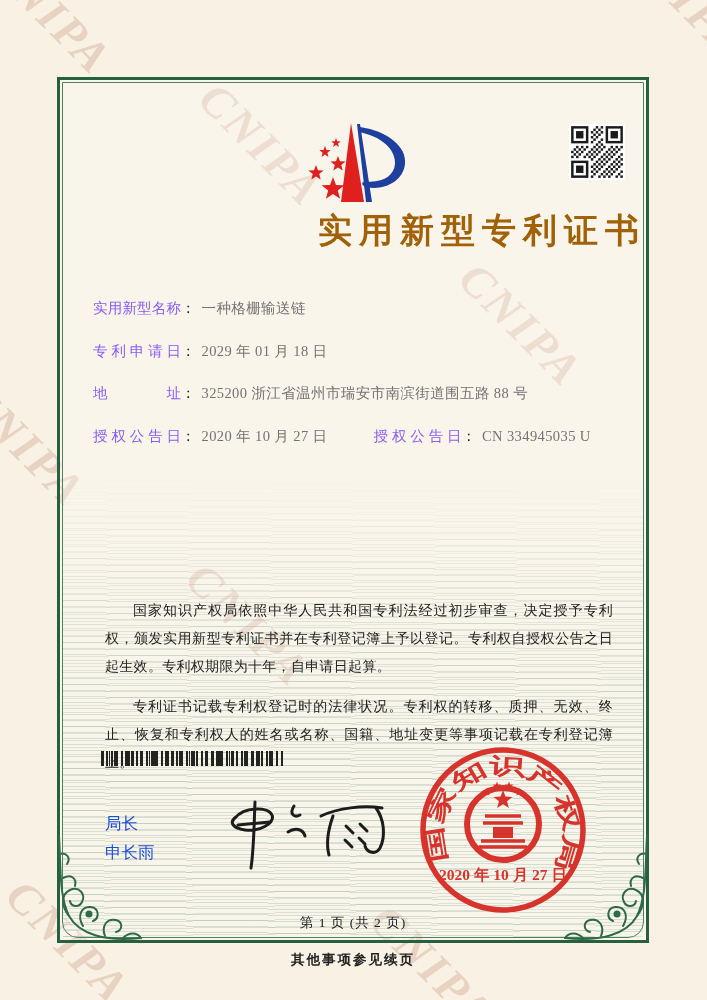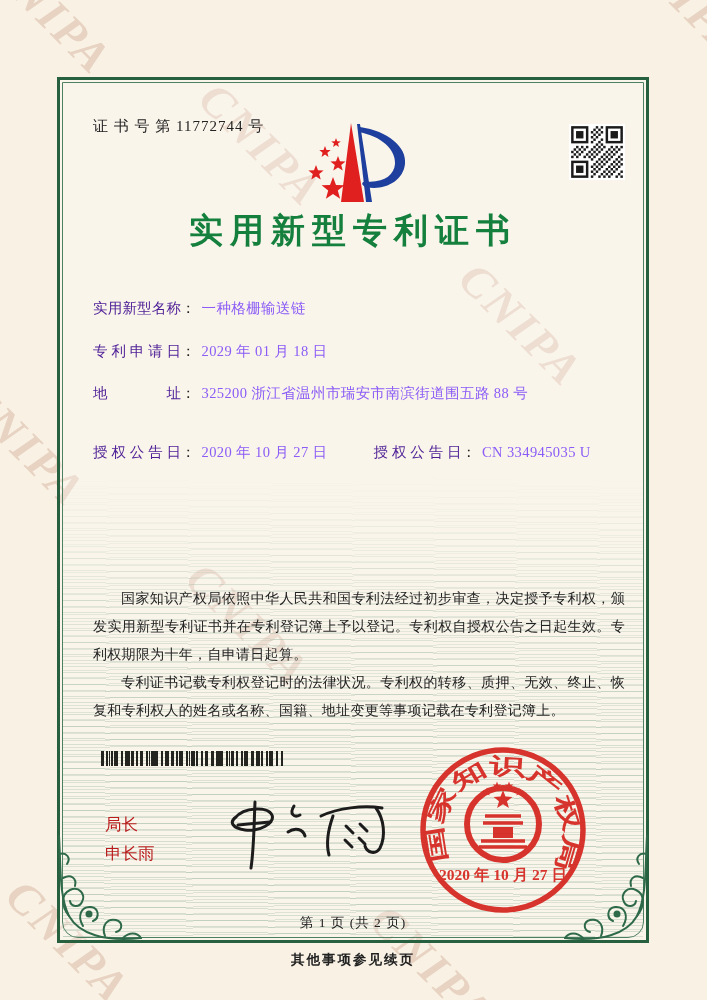--- a/index.html
+++ b/index.html
@@ -29,44 +29,44 @@
          background-image:
            repeating-linear-gradient(0.7deg, rgba(138,172,148,.32) 0 1px, transparent 1px 6px),
            repeating-linear-gradient(-0.7deg, rgba(138,172,148,.26) 0 1px, transparent 1px 7px);
          -webkit-mask-image:linear-gradient(to bottom,transparent 0%,transparent 46%,rgba(0,0,0,.75) 62%,#000 78%);
          mask-image:linear-gradient(to bottom,transparent 0%,transparent 46%,rgba(0,0,0,.75) 62%,#000 78%);}
 
   
   .cert-no{position:absolute;left:33px;top:37px;font-size:15px;letter-spacing:1px;color:#222;}
   .logo{position:absolute;left:242px;top:40px;width:114px;height:84px;}
   .qr{position:absolute;left:509px;top:44px;width:56px;height:56px;}
-  .title{position:absolute;left:0;top:128px;width:100%;text-align:center;
-         font-size:34px;font-weight:700;letter-spacing:7px;color:#15803d;}
+  .title{position:absolute;left:0;top:128px;width:100%;text-align:right;
+         font-size:34px;font-weight:700;letter-spacing:7px;color:#a16207;}
 
   
   .fields{position:absolute;left:33px;top:219px;width:532px;font-size:14.5px;}
   .frow{height:42.5px;white-space:nowrap;}
-  .flabel{display:inline-block;width:88px;text-align:justify;text-align-last:justify;color:#4c1d95;}
+  .flabel{display:inline-block;width:88px;text-align:justify;text-align-last:justify;color:#8b5cf6;}
   .fcolon{display:inline-block;margin-right:6px;color:#222;}
-  .fvalue{color:#8b5cf6;letter-spacing:.4px;margin-top:16px;}
+  .fvalue{color:#737373;letter-spacing:.4px;}
   .gpair1 .fvalue{display:inline-block;width:172px;}
 
   
   .paras{position:absolute;left:33px;top:505px;width:532px;font-size:14px;line-height:28px;
          text-align:justify;letter-spacing:.3px;color:#222;}
-  .paras p{margin:0;text-indent:2em;}
+  .paras p{margin:12px;text-indent:2em;}
 
   
   .barcode{position:absolute;left:41px;top:671px;width:182px;height:15px;
     background-image:
       repeating-linear-gradient(90deg,#23231f 0 2px,transparent 2px 5px),
       repeating-linear-gradient(90deg,#23231f 0 1px,transparent 1px 8px),
       repeating-linear-gradient(90deg,#23231f 0 3px,transparent 3px 13px);}
-  .signer{position:absolute;left:45px;top:730px;font-family:Liberation Serif, serif;
-          font-size:16.5px;line-height:29px;color:#b91c1c;font-weight:500;}
+  .signer{position:absolute;left:45px;top:730px;font-family:Liberation Mono, monospace;
+          font-size:16.5px;line-height:29px;color:#1d4ed8;font-weight:500;}
   .signature{position:absolute;left:148px;top:712px;width:214px;height:95px;}
   .seal{position:absolute;left:351px;top:660px;width:184px;height:184px;opacity:.93;z-index:4;}
   .fl{position:absolute;width:92px;height:115px;z-index:3;}
   .fl-left{left:-7px;top:754px;}
   .fl-right{right:-7px;top:754px;transform:scaleX(-1);}
   .page-no{position:absolute;left:0;top:834px;width:100%;text-align:center;
            font-size:13.5px;letter-spacing:1px;color:#222;}
   .continuation{position:absolute;left:57px;top:951px;width:592px;text-align:center;
                 font-size:13.5px;letter-spacing:2px;color:#222;z-index:2;font-weight:bold;}
 </style>
@@ -81,21 +81,20 @@
   <div class="wm wm4">CNIPA</div>
   <div class="wm wm5">CNIPA</div>
   <div class="wm wm6">CNIPA</div>
   <div class="wm wm7">CNIPA</div>
   <div class="wm wm8">CNIPA</div>
 
   <div class="frame">
     <div class="frame-inner"></div>
     <div class="waves"></div>
 
-    <div class="cert-no">证 书 号 第 11772744 号</div>
 
     <svg class="logo" viewBox="0 0 114 84">
       <polygon points="49,3 62,82 39,82" fill="#e01f1f"></polygon>
       <polygon points="55,4 58,4 70,82 64,82" fill="#1f3f9e"></polygon>
       <path d="M58,7 C86,11 105,27 103,44 C101,62 81,71 64,67 C59,65.5 59,61 64,61.5
                C82,63 92,55 93,44 C94,30 80,16 56,12 Z" fill="#1f3f9e"></path>
       <polygon fill="#e01f1f" points="31.0,57.0 34.0,64.9 42.4,65.3 35.8,70.6 38.1,78.7 31.0,74.0 23.9,78.7 26.2,70.6 19.6,65.3 28.0,64.9"></polygon>
       <polygon fill="#e01f1f" points="14.0,45.0 16.0,50.3 21.6,50.5 17.2,54.0 18.7,59.5 14.0,56.4 9.3,59.5 10.8,54.0 6.4,50.5 12.0,50.3"></polygon>
       <polygon fill="#e01f1f" points="36.0,36.0 38.0,41.3 43.6,41.5 39.2,45.0 40.7,50.5 36.0,47.4 31.3,50.5 32.8,45.0 28.4,41.5 34.0,41.3"></polygon>
       <polygon fill="#e01f1f" points="23.0,26.0 24.5,30.0 28.7,30.1 25.4,32.8 26.5,36.9 23.0,34.5 19.5,36.9 20.6,32.8 17.3,30.1 21.5,30.0"></polygon>

